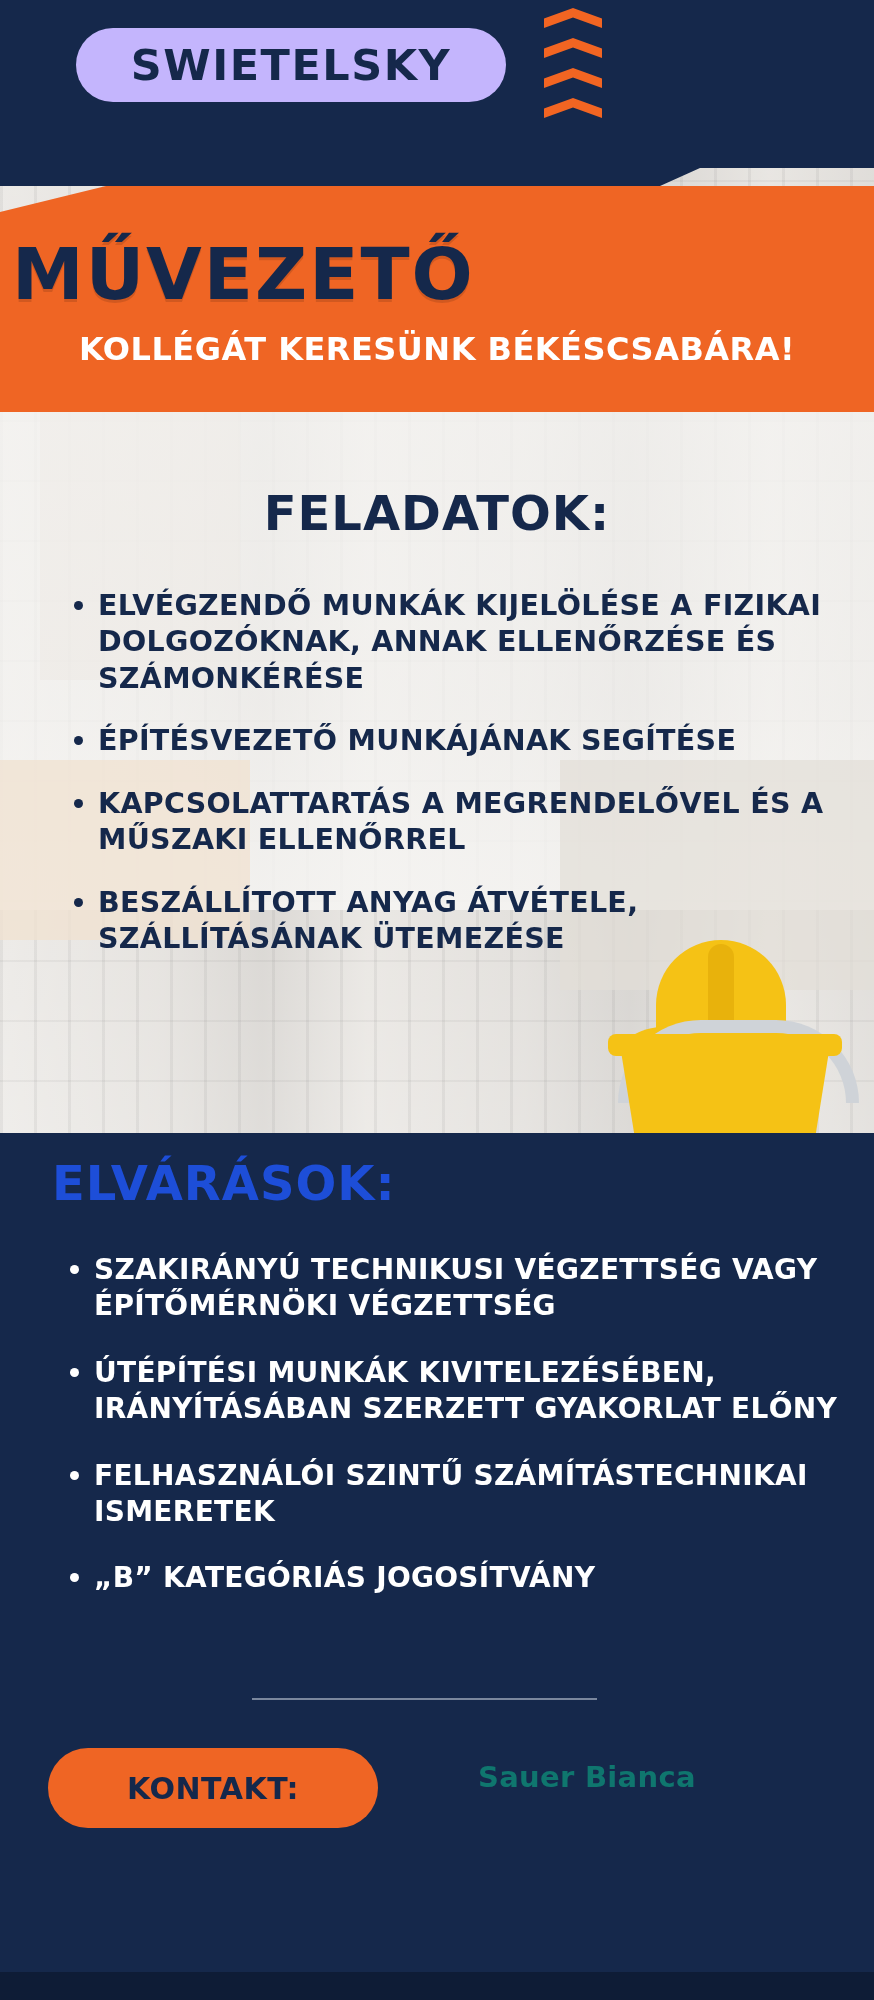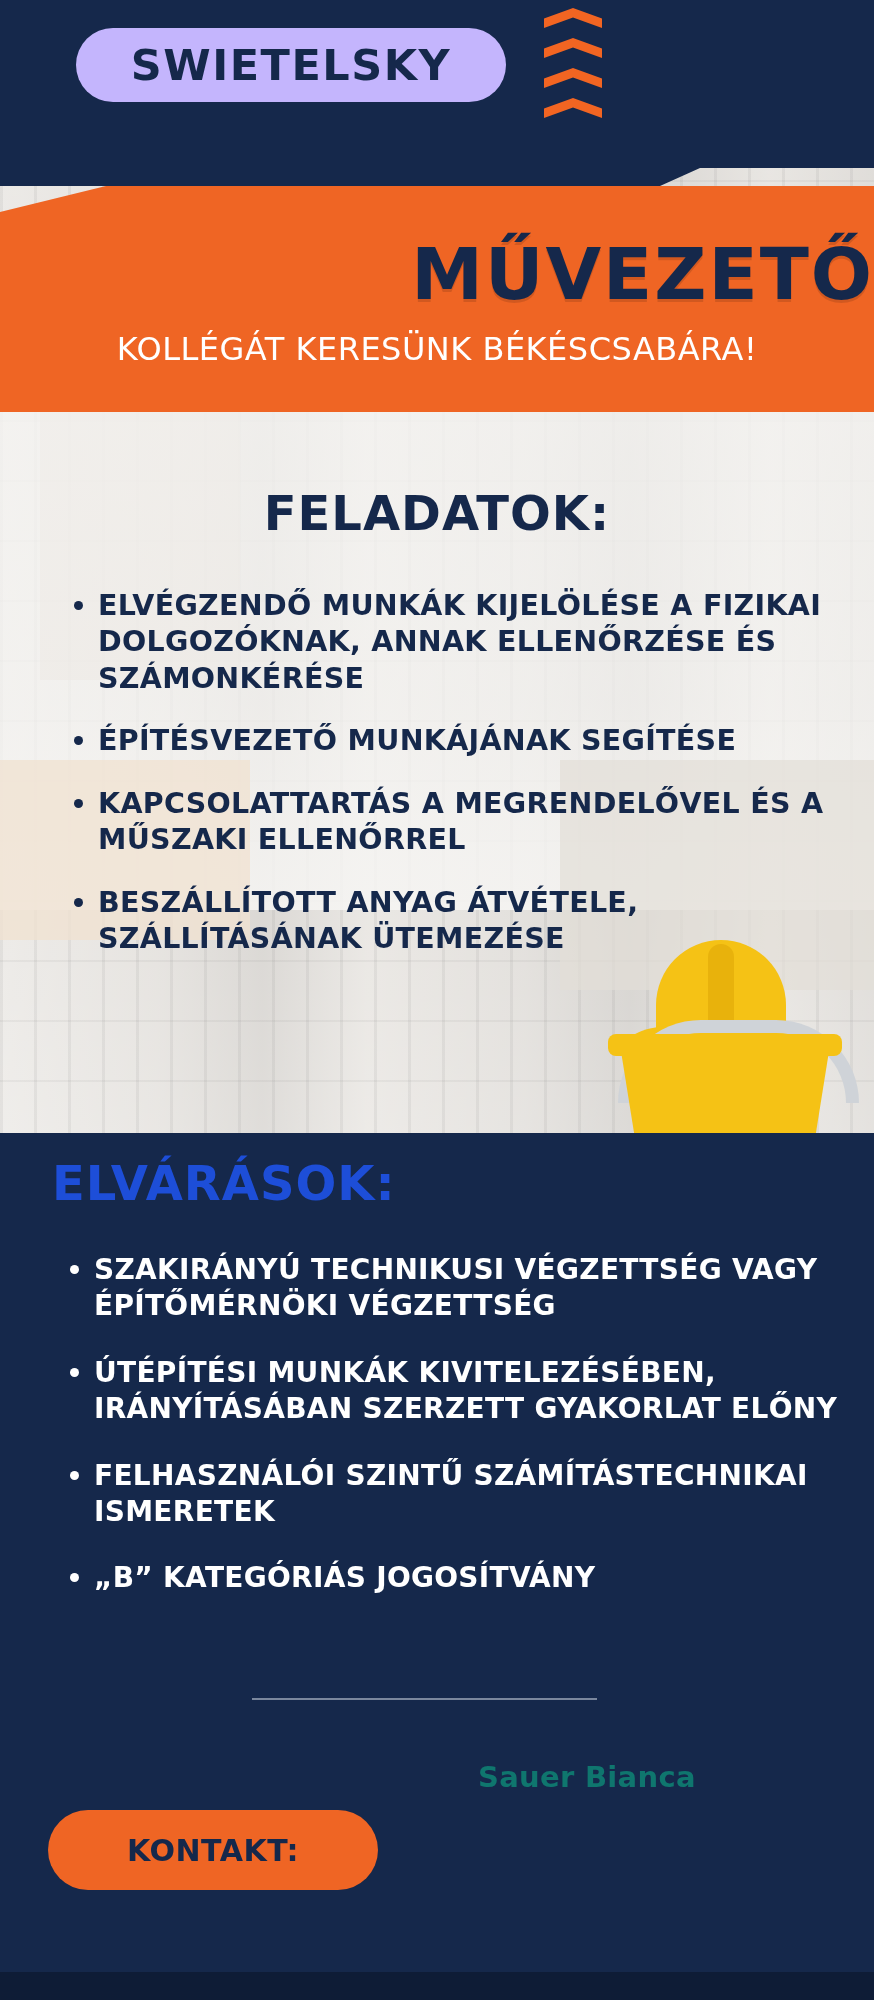--- a/index.html
+++ b/index.html
@@ -115,36 +115,36 @@
     left: 0; top: 186px;
     width: 874px;
     height: 226px;
     background: #ef6524;
     clip-path: polygon(0 26px, 106px 0, 874px 0, 874px 226px, 0 226px);
   }
   .title-main {
     position: absolute;
     left: 12px; right: 0;
     top: 232px;
-    text-align: right;
+    text-align: left;
     color: #15284b;
     font-size: 72px;
     font-weight: bold;
     letter-spacing: 2px;
     font-family: "DejaVu Sans", sans-serif;
     text-shadow: 0 3px 0 rgba(0,0,0,0.12);
   }
   .title-sub {
     position: absolute;
     left: 0; right: 0;
     top: 330px;
     text-align: center;
     color: #ffffff;
     font-size: 32px;
-    font-weight: normal;
+    font-weight: bold;
     letter-spacing: 0.5px;
     font-family: "DejaVu Sans", sans-serif;
   }
 
   
   .tasks-heading {
     position: absolute;
     left: 0; right: 0;
     top: 485px;
     text-align: center;
@@ -285,21 +285,21 @@
     top: 1698px;
     width: 345px;
     height: 2px;
     background: #7a879d;
   }
 
   
   .contact-btn {
     position: absolute;
     left: 48px;
-    top: 1810px;
+    top: 1748px;
     width: 330px;
     height: 80px;
     background: #ef6524;
     border-radius: 40px;
     display: flex;
     align-items: center;
     justify-content: center;
     border: none;
     cursor: pointer;
   }

